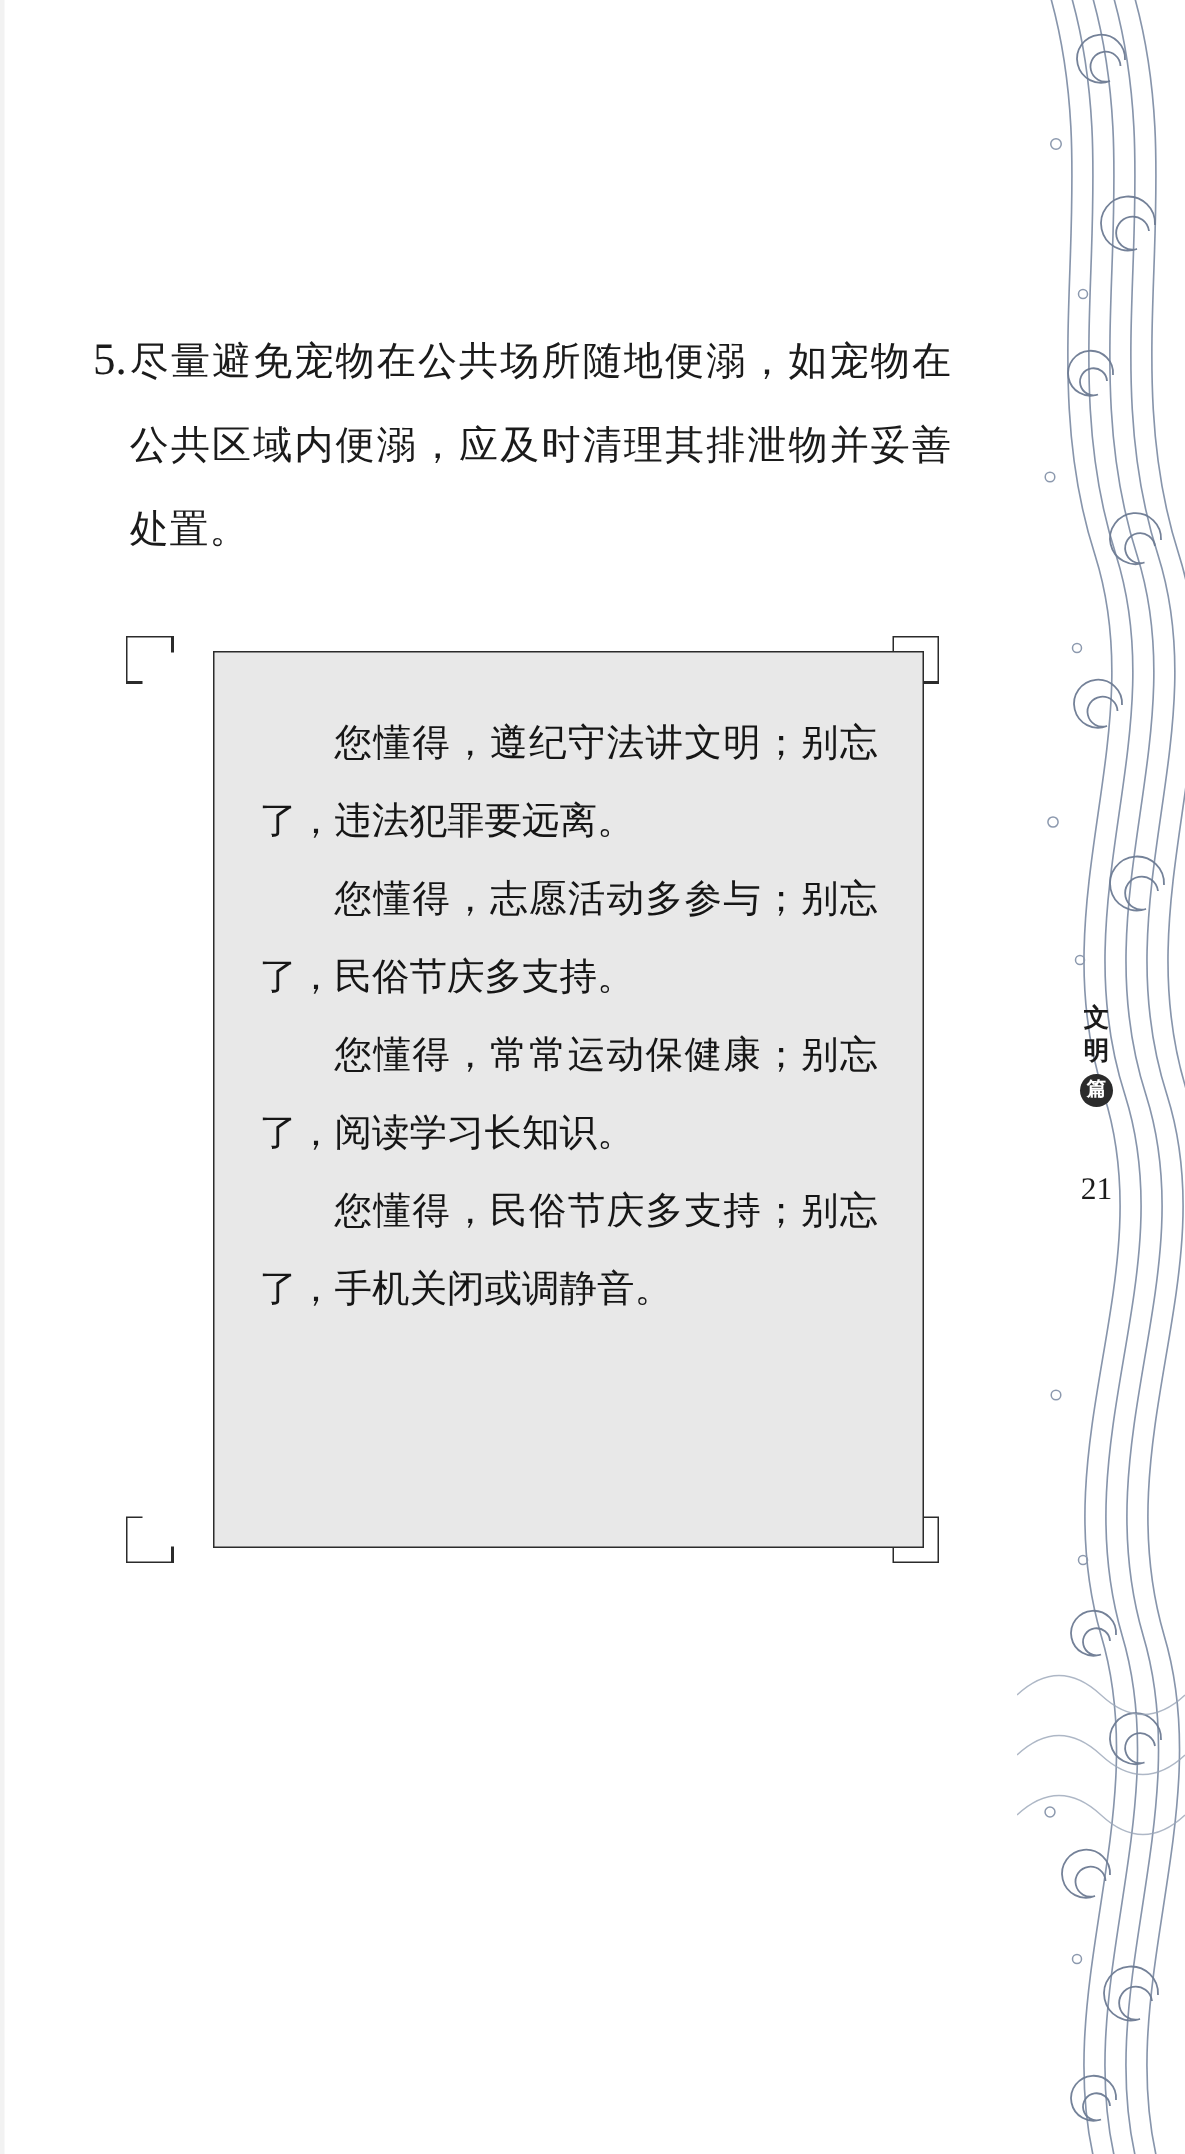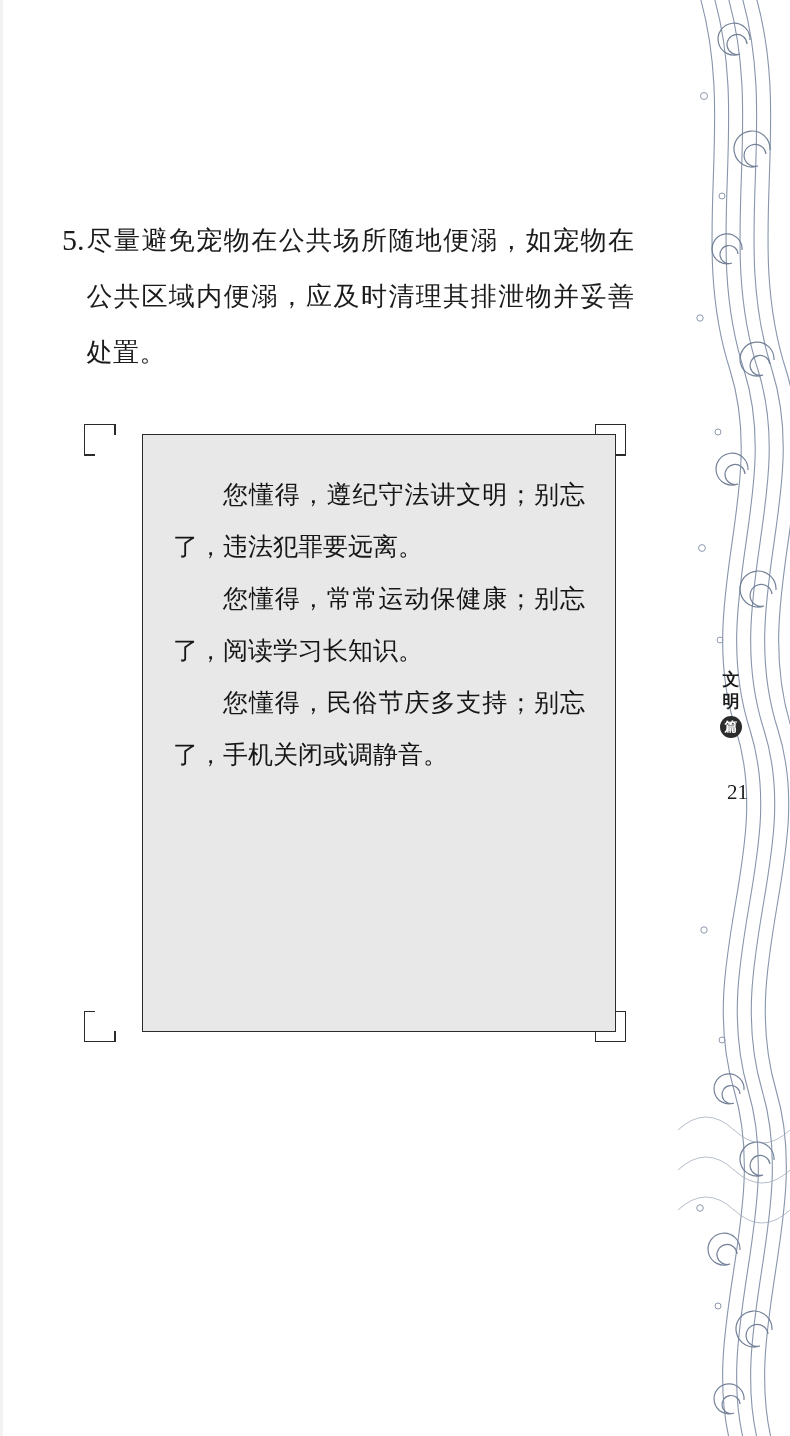--- a/index.html
+++ b/index.html
@@ -155,21 +155,21 @@
     font-size: 13px;
     line-height: 22px;
     text-align: center;
     font-family: "DejaVu Serif", "Liberation Serif", serif;
   }
   .page-number {
     position: absolute;
     right: 42px;
     top: 780px;
     width: 34px;
-    text-align: right;
+    text-align: center;
     font-size: 21px;
     font-family: "Liberation Serif", "DejaVu Serif", serif;
     color: #1b1b1b;
   }
 </style>
 </head>
 <body>
 
 <div class="page">
 
@@ -235,20 +235,21 @@
     <span class="tick t2"></span>
     <span class="tick t3"></span>
     <span class="tick t4"></span>
     <span class="tick l1"></span>
     <span class="tick l2"></span>
     <span class="tick r1"></span>
     <span class="tick r2"></span>
 
     <div class="quote-inner">
       <p class="quote-para">您懂得，遵纪守法讲文明；别忘了，违法犯罪要远离。</p>
+      <p class="quote-para">您懂得，志愿活动多参与；别忘了，民俗节庆多支持。</p>
       <p class="quote-para">您懂得，常常运动保健康；别忘了，阅读学习长知识。</p>
       <p class="quote-para">您懂得，民俗节庆多支持；别忘了，手机关闭或调静音。</p>
     </div>
   </div>
 
   <div class="section-label">
     <span class="char">文</span>
     <span class="char">明</span>
     <span class="section-seal">篇</span>
   </div>

